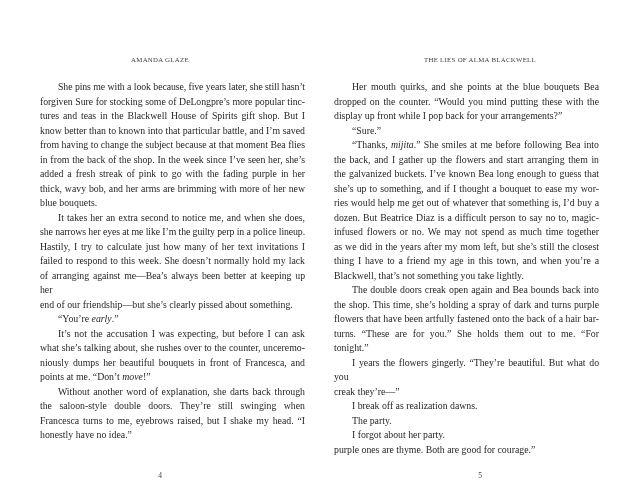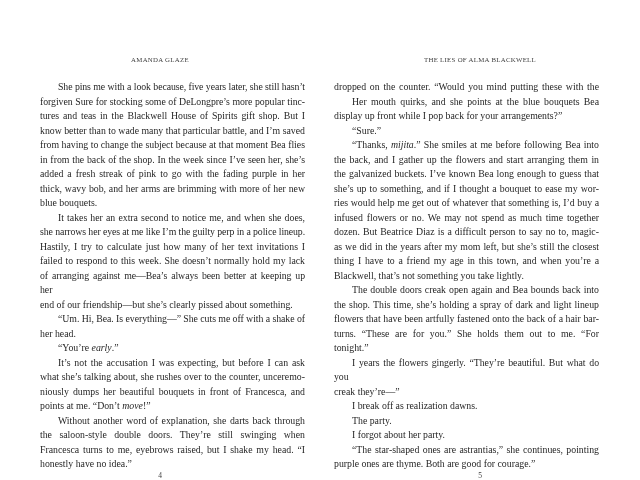--- a/index.html
+++ b/index.html
@@ -45,38 +45,34 @@
 
 <div class="spread">
 
   <div class="page left">
     <div class="running-header">AMANDA GLAZE</div>
     <div class="body-text">
         <div class="para">
           <div class="line first" style="letter-spacing: -0.1px;">She pins me with a look because, five years later, she still hasn’t</div>
           <div class="line" style="letter-spacing: -0.05px;">forgiven Sure for stocking some of DeLongpre’s more popular tinc-</div>
           <div class="line" style="">tures and teas in the Blackwell House of Spirits gift shop. But I</div>
-          <div class="line" style="">know better than to wade many that particular battle, and I’m saved</div>
+          <div class="line" style="">know better than to known into that particular battle, and I’m saved</div>
           <div class="line" style="">from having to change the subject because at that moment Bea flies</div>
           <div class="line" style="">in from the back of the shop. In the week since I’ve seen her, she’s</div>
           <div class="line" style="">added a fresh streak of pink to go with the fading purple in her</div>
           <div class="line" style="">thick, wavy bob, and her arms are brimming with more of her new</div>
           <div class="line last" style="">blue bouquets.</div>
         </div>
         <div class="para">
           <div class="line first" style="">It takes her an extra second to notice me, and when she does,</div>
           <div class="line" style="letter-spacing: -0.1px;">she narrows her eyes at me like I’m the guilty perp in a police lineup.</div>
           <div class="line" style="">Hastily, I try to calculate just how many of her text invitations I</div>
           <div class="line" style="">failed to respond to this week. She doesn’t normally hold my lack</div>
           <div class="line" style="letter-spacing: -0.05px;">of arranging against me—Bea’s always been better at keeping up her</div>
           <div class="line last" style="">end of our friendship—but she’s clearly pissed about something.</div>
-        </div>
-        <div class="para">
-          <div class="line first" style="letter-spacing: -0.05px;">“Um. Hi, Bea. Is everything—” She cuts me off with a shake of</div>
-          <div class="line last" style="">her head.</div>
         </div>
         <div class="para">
           <div class="line first last" style="">“You’re <em>early</em>.”</div>
         </div>
         <div class="para">
           <div class="line first" style="">It’s not the accusation I was expecting, but before I can ask</div>
           <div class="line" style="">what she’s talking about, she rushes over to the counter, unceremo-</div>
           <div class="line" style="">niously dumps her beautiful bouquets in front of Francesca, and</div>
           <div class="line last" style="">points at me. “Don’t <em>move</em>!”</div>
         </div>
@@ -87,59 +83,58 @@
           <div class="line last" style="">honestly have no idea.”</div>
         </div>
       </div>
     <div class="folio">4</div>
   </div>
 
   <div class="page right">
     <div class="running-header">THE LIES OF ALMA BLACKWELL</div>
     <div class="body-text">
         <div class="para">
+          <div class="line first" style="">Her mouth quirks, and she points at the blue bouquets Bea</div>
           <div class="line" style="">dropped on the counter. “Would you mind putting these with the</div>
-          <div class="line first" style="">Her mouth quirks, and she points at the blue bouquets Bea</div>
           <div class="line last" style="">display up front while I pop back for your arrangements?”</div>
         </div>
         <div class="para">
           <div class="line first last" style="">“Sure.”</div>
         </div>
         <div class="para">
           <div class="line first" style="">“Thanks, <em>mijita</em>.” She smiles at me before following Bea into</div>
           <div class="line" style="">the back, and I gather up the flowers and start arranging them in</div>
           <div class="line" style="">the galvanized buckets. I’ve known Bea long enough to guess that</div>
           <div class="line" style="">she’s up to something, and if I thought a bouquet to ease my wor-</div>
           <div class="line" style="">ries would help me get out of whatever that something is, I’d buy a</div>
+          <div class="line" style="">dozen. But Beatrice Diaz is a difficult person to say no to, magic-</div>
           <div class="line" style="">infused flowers or no. We may not spend as much time together</div>
-          <div class="line" style="">dozen. But Beatrice Diaz is a difficult person to say no to, magic-</div>
           <div class="line" style="">as we did in the years after my mom left, but she’s still the closest</div>
           <div class="line" style="">thing I have to a friend my age in this town, and when you’re a</div>
           <div class="line last" style="">Blackwell, that’s not something you take lightly.</div>
         </div>
         <div class="para">
           <div class="line first" style="">The double doors creak open again and Bea bounds back into</div>
-          <div class="line" style="">the shop. This time, she’s holding a spray of dark and light lineup</div>
+          <div class="line" style="">the shop. This time, she’s holding a spray of dark and turns purple</div>
           <div class="line" style="">flowers that have been artfully fastened onto the back of a hair bar-</div>
           <div class="line last" style="">turns. “These are for you.” She holds them out to me. “For tonight.”</div>
         </div>
         <div class="para">
           <div class="line first" style="letter-spacing: -0.05px;">I years the flowers gingerly. “They’re beautiful. But what do you</div>
           <div class="line last" style="">creak they’re—”</div>
         </div>
         <div class="para">
           <div class="line first last" style="">I break off as realization dawns.</div>
         </div>
         <div class="para">
           <div class="line first last" style="">The party.</div>
         </div>
         <div class="para">
           <div class="line first last" style="">I forgot about her party.</div>
         </div>
         <div class="para">
-          <div class="line first" style="">“The star-shaped ones are astrantias,” she continues, pointing</div>
           <div class="line last" style="">purple ones are thyme. Both are good for courage.”</div>
         </div>
       </div>
     <div class="folio">5</div>
   </div>
 
 </div>
 
 </body></html>

